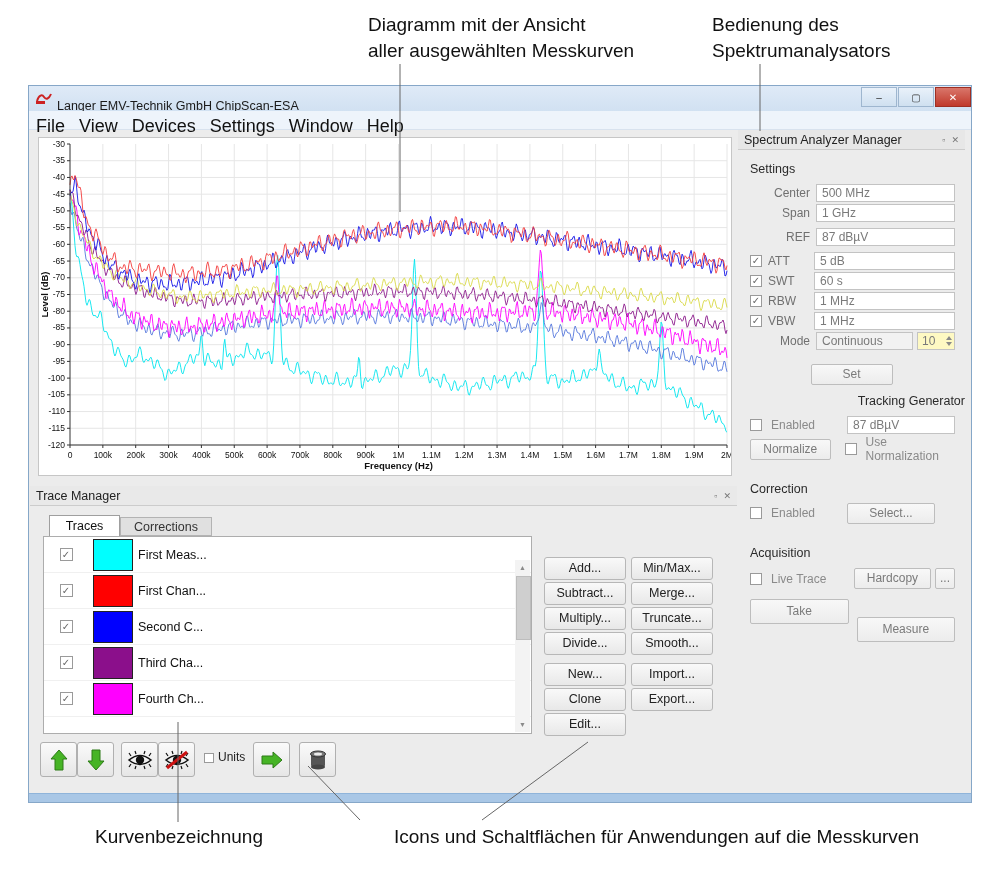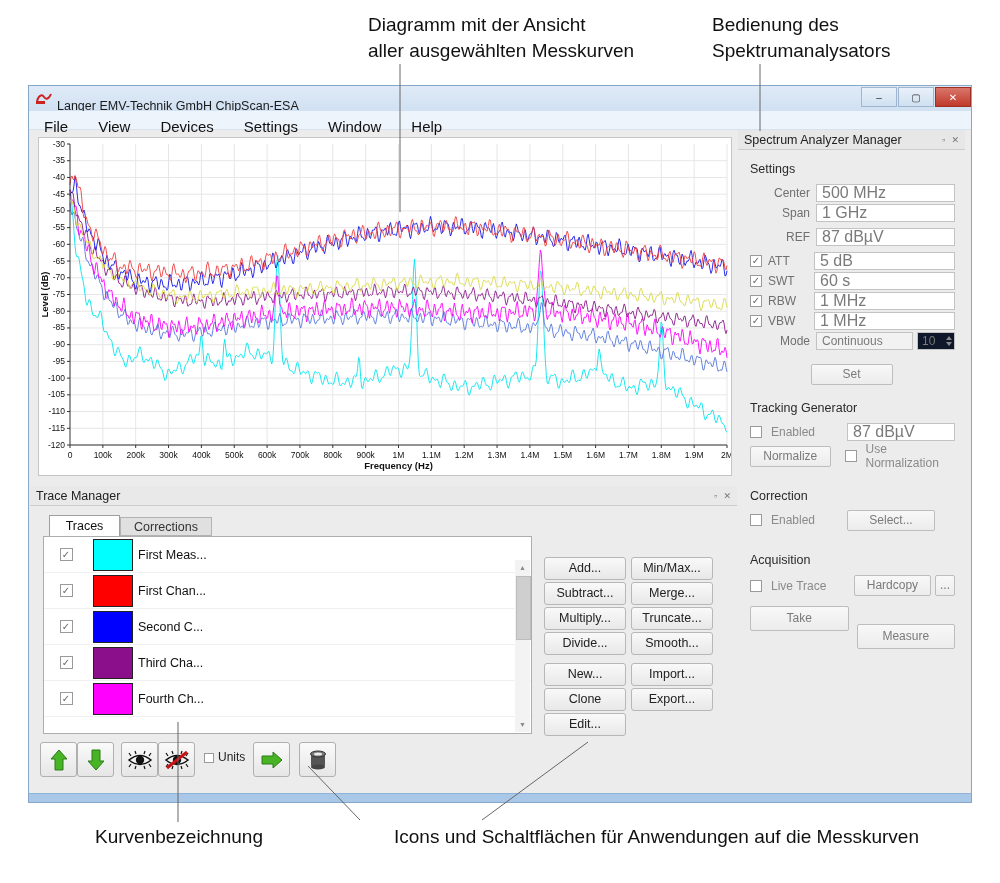--- a/index.html
+++ b/index.html
@@ -15,43 +15,43 @@
             background:linear-gradient(#dfeaf7,#c9dcef);border-bottom:1px solid #b5cbe2;
             box-sizing:border-box;display:flex;align-items:center;}
   #apptitle{font-size:12.5px;color:#1a1a1a;margin-left:28px;}
   #applogo{position:absolute;left:6px;top:5px;width:18px;height:15px;}
   .winbtn{position:absolute;top:1px;height:20px;width:36px;border:1px solid #9eb6cf;
           box-sizing:border-box;display:flex;align-items:center;justify-content:center;
           font-size:10px;color:#333;background:linear-gradient(#e9f1fa,#cfe0f0);}
   #btn-close{background:linear-gradient(#d9766a,#c0392b);color:#fff;border-color:#9e2f23;}
   #menubar{position:absolute;left:0;top:25px;width:100%;height:19px;background:#eef4fb;
            border-bottom:1px solid #d8e2ee;box-sizing:border-box;display:flex;align-items:center;}
-  .menu-item{font-size:15px;color:#111;padding:0 15px;cursor:default;margin-top:12px;}
+  .menu-item{font-size:18px;color:#111;padding:0 7px;cursor:default;margin-top:12px;}
 
   
   #plotpanel{position:absolute;left:9px;top:51px;width:694px;height:339px;background:#fff;
              border:1px solid #c6c6c6;box-sizing:border-box;}
   #plot-svg{display:block;}
 
   
   #sam{position:absolute;left:709px;top:44px;width:227px;height:663px;}
   .dockhead{height:19px;background:#e7e7e7;border-bottom:1px solid #cccccc;
             display:flex;align-items:center;font-size:12.5px;color:#222;}
   .dockhead .t{margin-left:6px;flex:1;}
   .dockico{font-size:9px;color:#777;margin-right:6px;}
   .sect{font-size:12.5px;color:#2a2a2a;margin:12px 0 8px 12px;}
   .srow{display:flex;align-items:center;margin:2px 10px 2px 12px;height:18px;}
   .srow .cb{width:12px;height:12px;margin-right:4px;flex:0 0 12px;}
   .srow .cbspace{width:16px;flex:0 0 16px;}
   .slab{width:44px;text-align:right;font-size:12px;color:#707070;margin-right:6px;flex:0 0 44px;}
-  .sinput{flex:1;height:16px;border:1px solid #c3c3c3;background:#fff;font-size:16px;
+  .sinput{flex:1;height:16px;border:1px solid #c3c3c3;background:#fff;font-size:12px;
           color:#7a7a7a;padding:0 5px;line-height:16px;}
   .sselect{flex:1;height:16px;border:1px solid #c3c3c3;background:#f2f2f2;font-size:12px;
            color:#7a7a7a;padding:0 5px;line-height:16px;position:relative;}
-  .spin{width:24px;height:16px;border:1px solid #c3c3c3;background:#0f172a;font-size:12px;
+  .spin{width:24px;height:16px;border:1px solid #c3c3c3;background:#fef9c3;font-size:12px;
         color:#7a7a7a;margin-left:4px;padding:0 8px 0 4px;line-height:16px;position:relative;}
   .spin i{position:absolute;right:2px;width:0;height:0;border-left:3px solid transparent;
           border-right:3px solid transparent;}
   .spin .up{top:3px;border-bottom:4px solid #8a8a8a;}
   .spin .dn{bottom:3px;border-top:4px solid #8a8a8a;}
   .cb{border:1px solid #9a9a9a;background:#fff;box-sizing:border-box;position:relative;font-size:10px;
       color:#666;text-align:center;line-height:10px;}
   .gbtn{display:inline-block;border:1px solid #bdbdbd;border-radius:2px;
         background:linear-gradient(#f8f8f8,#ececec);font-size:12px;color:#7a7a7a;
         text-align:center;line-height:19px;height:19px;}
@@ -304,21 +304,21 @@
         </div>
       <div class="srow">
           <span class="cbspace"></span>
           <span class="slab">Mode</span>
           <span class="sselect">Continuous</span>
           <span class="spin"><span>10</span><i class="up"></i><i class="dn"></i></span>
         </div>
 
       <div style="text-align:center;margin-top:14px;"><span class="gbtn" style="width:80px;">Set</span></div>
 
-      <div class="sect" style="margin-top:16px;">Tracking Generator</div>
+      <div class="sect" style="margin-top:9px;text-align:right;">Tracking Generator</div>
       <div class="srow">
         <span class="cb"></span>
         <span class="chklab" style="width:66px;">Enabled</span>
         <span class="sinput" style="margin-left:10px;">87 dBµV</span>
       </div>
       <div class="srow" style="margin-top:6px;">
         <span class="gbtn" style="width:86px;">Normalize</span>
         <span class="cb" style="margin-left:14px;"></span>
         <span class="chklab">Use Normalization</span>
       </div>

